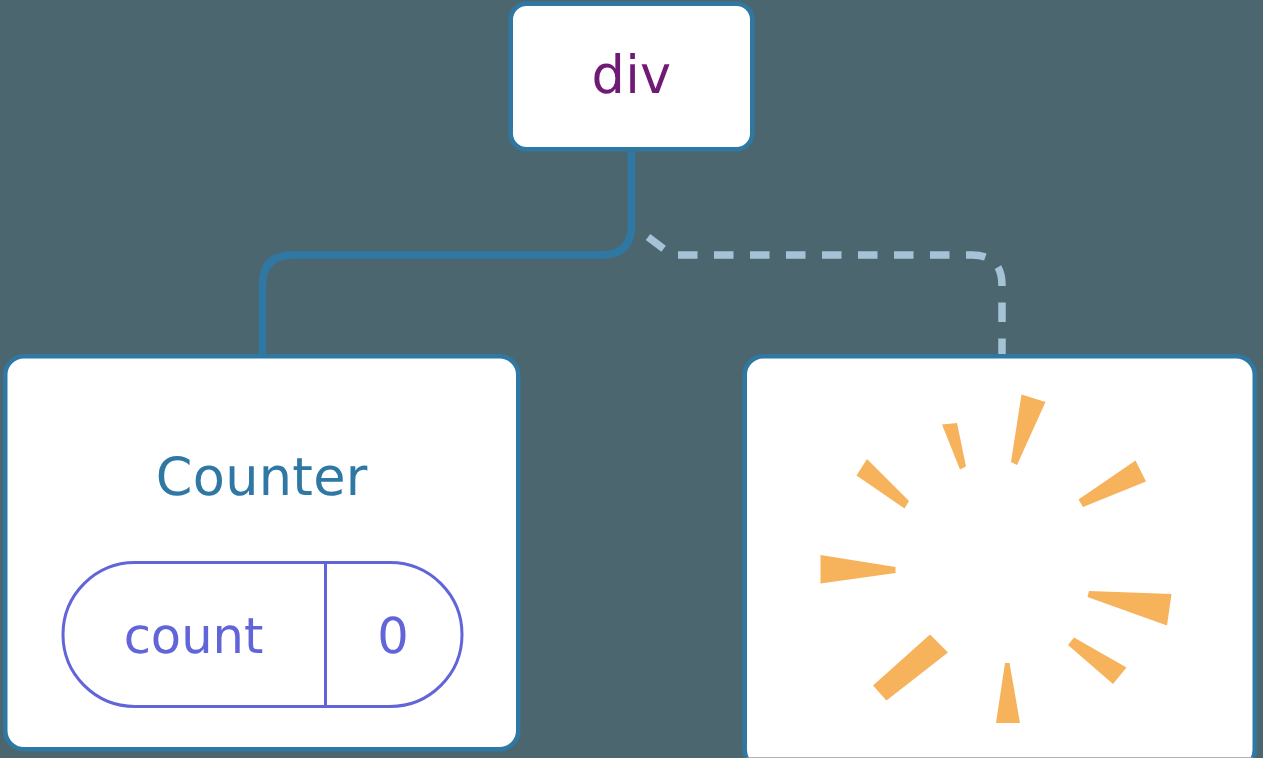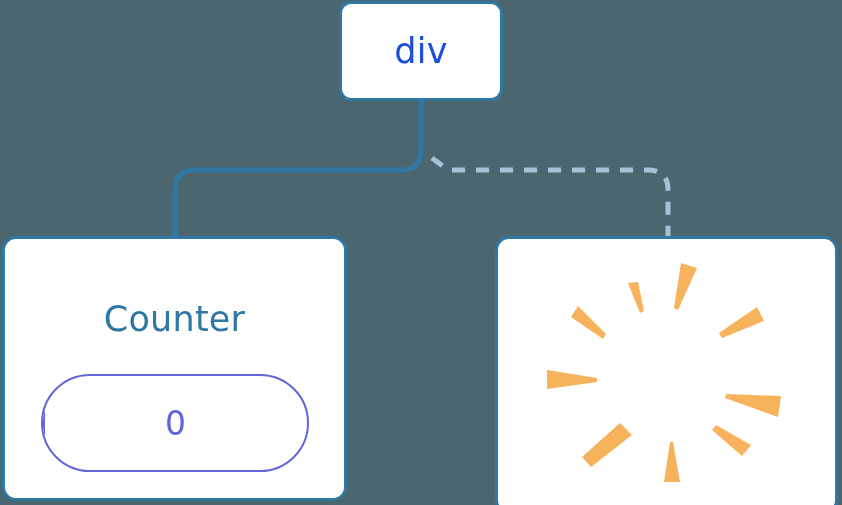--- a/index.html
+++ b/index.html
@@ -45,21 +45,21 @@
     top: 1px;
     width: 164px;
     height: 100px;
     border-radius: 12px;
     display: flex;
     align-items: center;
     justify-content: center;
   }
   .node-root .node-title {
     font-size: 35px;
-    color: #1d4ed8;
+    color: #701a75;
     line-height: 1;
     letter-spacing: 0.2px;
   }
 
   .node-counter {
     left: 2px;
     top: 236px;
     width: 345px;
     height: 265px;
     border-radius: 14px;
@@ -133,20 +133,21 @@
   </svg>
 
   <div class="node node-root">
     <span class="node-title">div</span>
   </div>
 
   <div class="node node-counter">
     <span class="node-title">Counter</span>
 
     <div class="state-pill">
+      <span class="state-key">count</span>
       <span class="state-val">0</span>
     </div>
   </div>
 
   <div class="node node-child">
     <svg class="burst" viewBox="0 0 343 278">
       <g fill="#f7b25c">
 
         <polygon points="183,24 199,29 180,71 176,69"></polygon>
 

